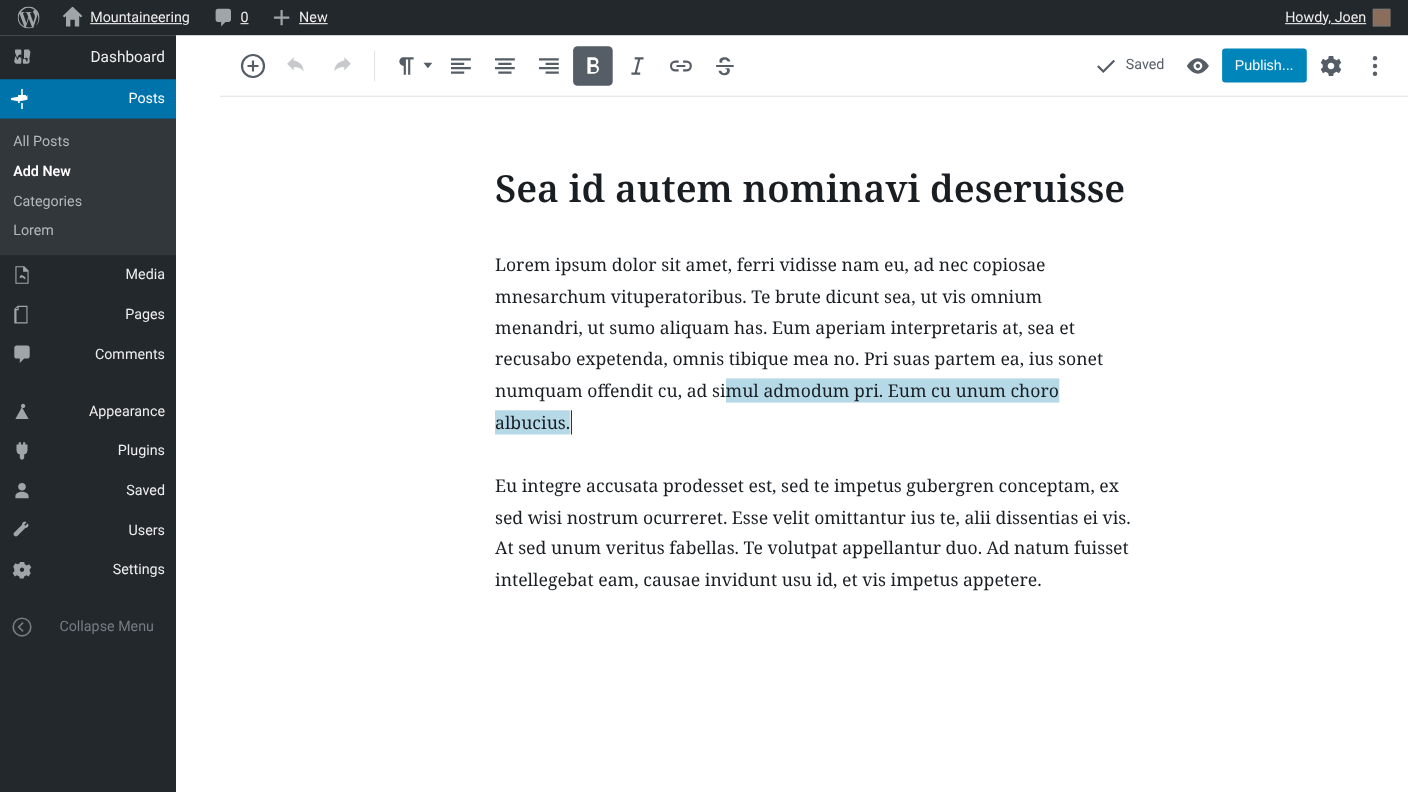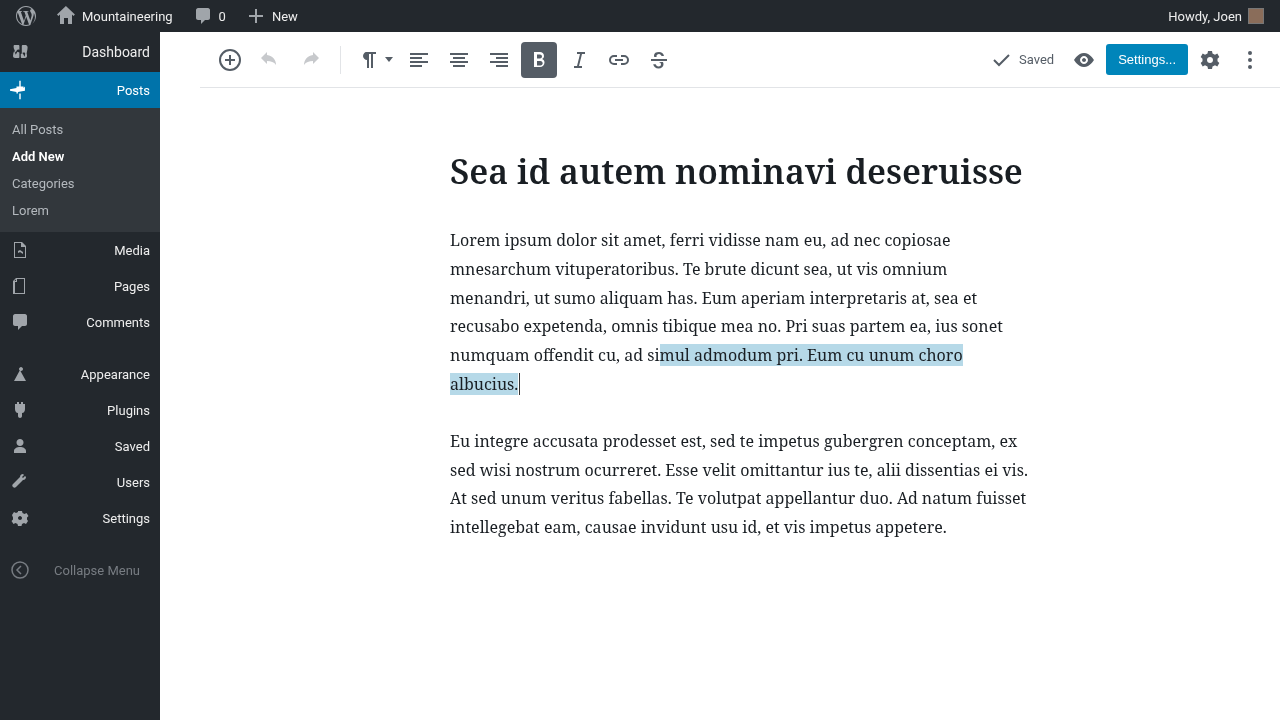--- a/index.html
+++ b/index.html
@@ -1,18 +1,18 @@
 <!DOCTYPE html>
 <html><head>
 <meta charset="utf-8">
 <style>
 * { margin: 0; padding: 0; box-sizing: border-box; }
 body { font-family: -apple-system, BlinkMacSystemFont, "Segoe UI", Roboto, sans-serif; font-size: 13px; background: #fff; overflow: hidden; }
 .adminbar { height: 32px; background: #23282d; color: #eee; display: flex; align-items: center; justify-content: space-between; padding: 0 8px; }
-.adminbar-left, .adminbar-right { display: flex; align-items: center; gap: 4px; }
+.adminbar-left, .adminbar-right { display: flex; align-items: center; gap: 4px; text-decoration: underline; }
 .adminbar-item { display: flex; align-items: center; gap: 6px; padding: 0 8px; color: #eee; cursor: pointer; height: 32px; }
 .adminbar-item svg { width: 20px; height: 20px; fill: #a0a5aa; }
 .adminbar .avatar { width: 16px; height: 16px; background: #8a6d5a; border: 1px solid #777; }
 .shell { display: flex; height: calc(100vh - 32px); }
 .sidebar { width: 160px; background: #23282d; color: #eee; flex-shrink: 0; }
 .menu-item { display: flex; align-items: center; gap: 8px; padding: 8px 10px; color: #eee; cursor: pointer; justify-content: space-between; }
 .menu-item svg { width: 20px; height: 20px; fill: #a0a5aa; }
 .menu-item.active { background: #0073aa; color: #fff; }
 .menu-item.active svg { fill: #fff; }
 .menu-item.dashboard { font-size: 14px; padding: 10px 10px; }
@@ -227,21 +227,21 @@
           <svg viewBox="0 0 24 24">
               <path d="M5 12l5 5L20 7" fill="none" stroke-width="2"></path>
             </svg>
           <span>Saved</span>
         </div>
         <div class="tb-btn">
           <svg viewBox="0 0 24 24">
               <path d="M12 5C6 5 2 12 2 12s4 7 10 7 10-7 10-7-4-7-10-7zm0 11c-2 0-4-2-4-4s2-4 4-4 4 2 4 4-2 4-4 4zm0-6c-1 0-2 1-2 2s1 2 2 2 2-1 2-2-1-2-2-2z"></path>
             </svg>
         </div>
-        <button class="publish-btn">Settings...</button>
+        <button class="publish-btn">Publish...</button>
         <div class="tb-btn">
           <svg viewBox="0 0 24 24">
               <path d="M10 3h4l.5 2.5 2.5 1.2 2.3-1.2 2 3.5-1.8 1.8v2.4l1.8 1.8-2 3.5-2.3-1.2-2.5 1.2L14 21h-4l-.5-2.5-2.5-1.2-2.3 1.2-2-3.5 1.8-1.8v-2.4L2.7 9l2-3.5L7 6.7l2.5-1.2L10 3zm2 6c-1.7 0-3 1.3-3 3s1.3 3 3 3 3-1.3 3-3-1.3-3-3-3z"></path>
             </svg>
         </div>
         <div class="tb-btn">
           <svg viewBox="0 0 24 24">
               <circle cx="12" cy="5" r="2"></circle>
               <circle cx="12" cy="12" r="2"></circle>
               <circle cx="12" cy="19" r="2"></circle>

